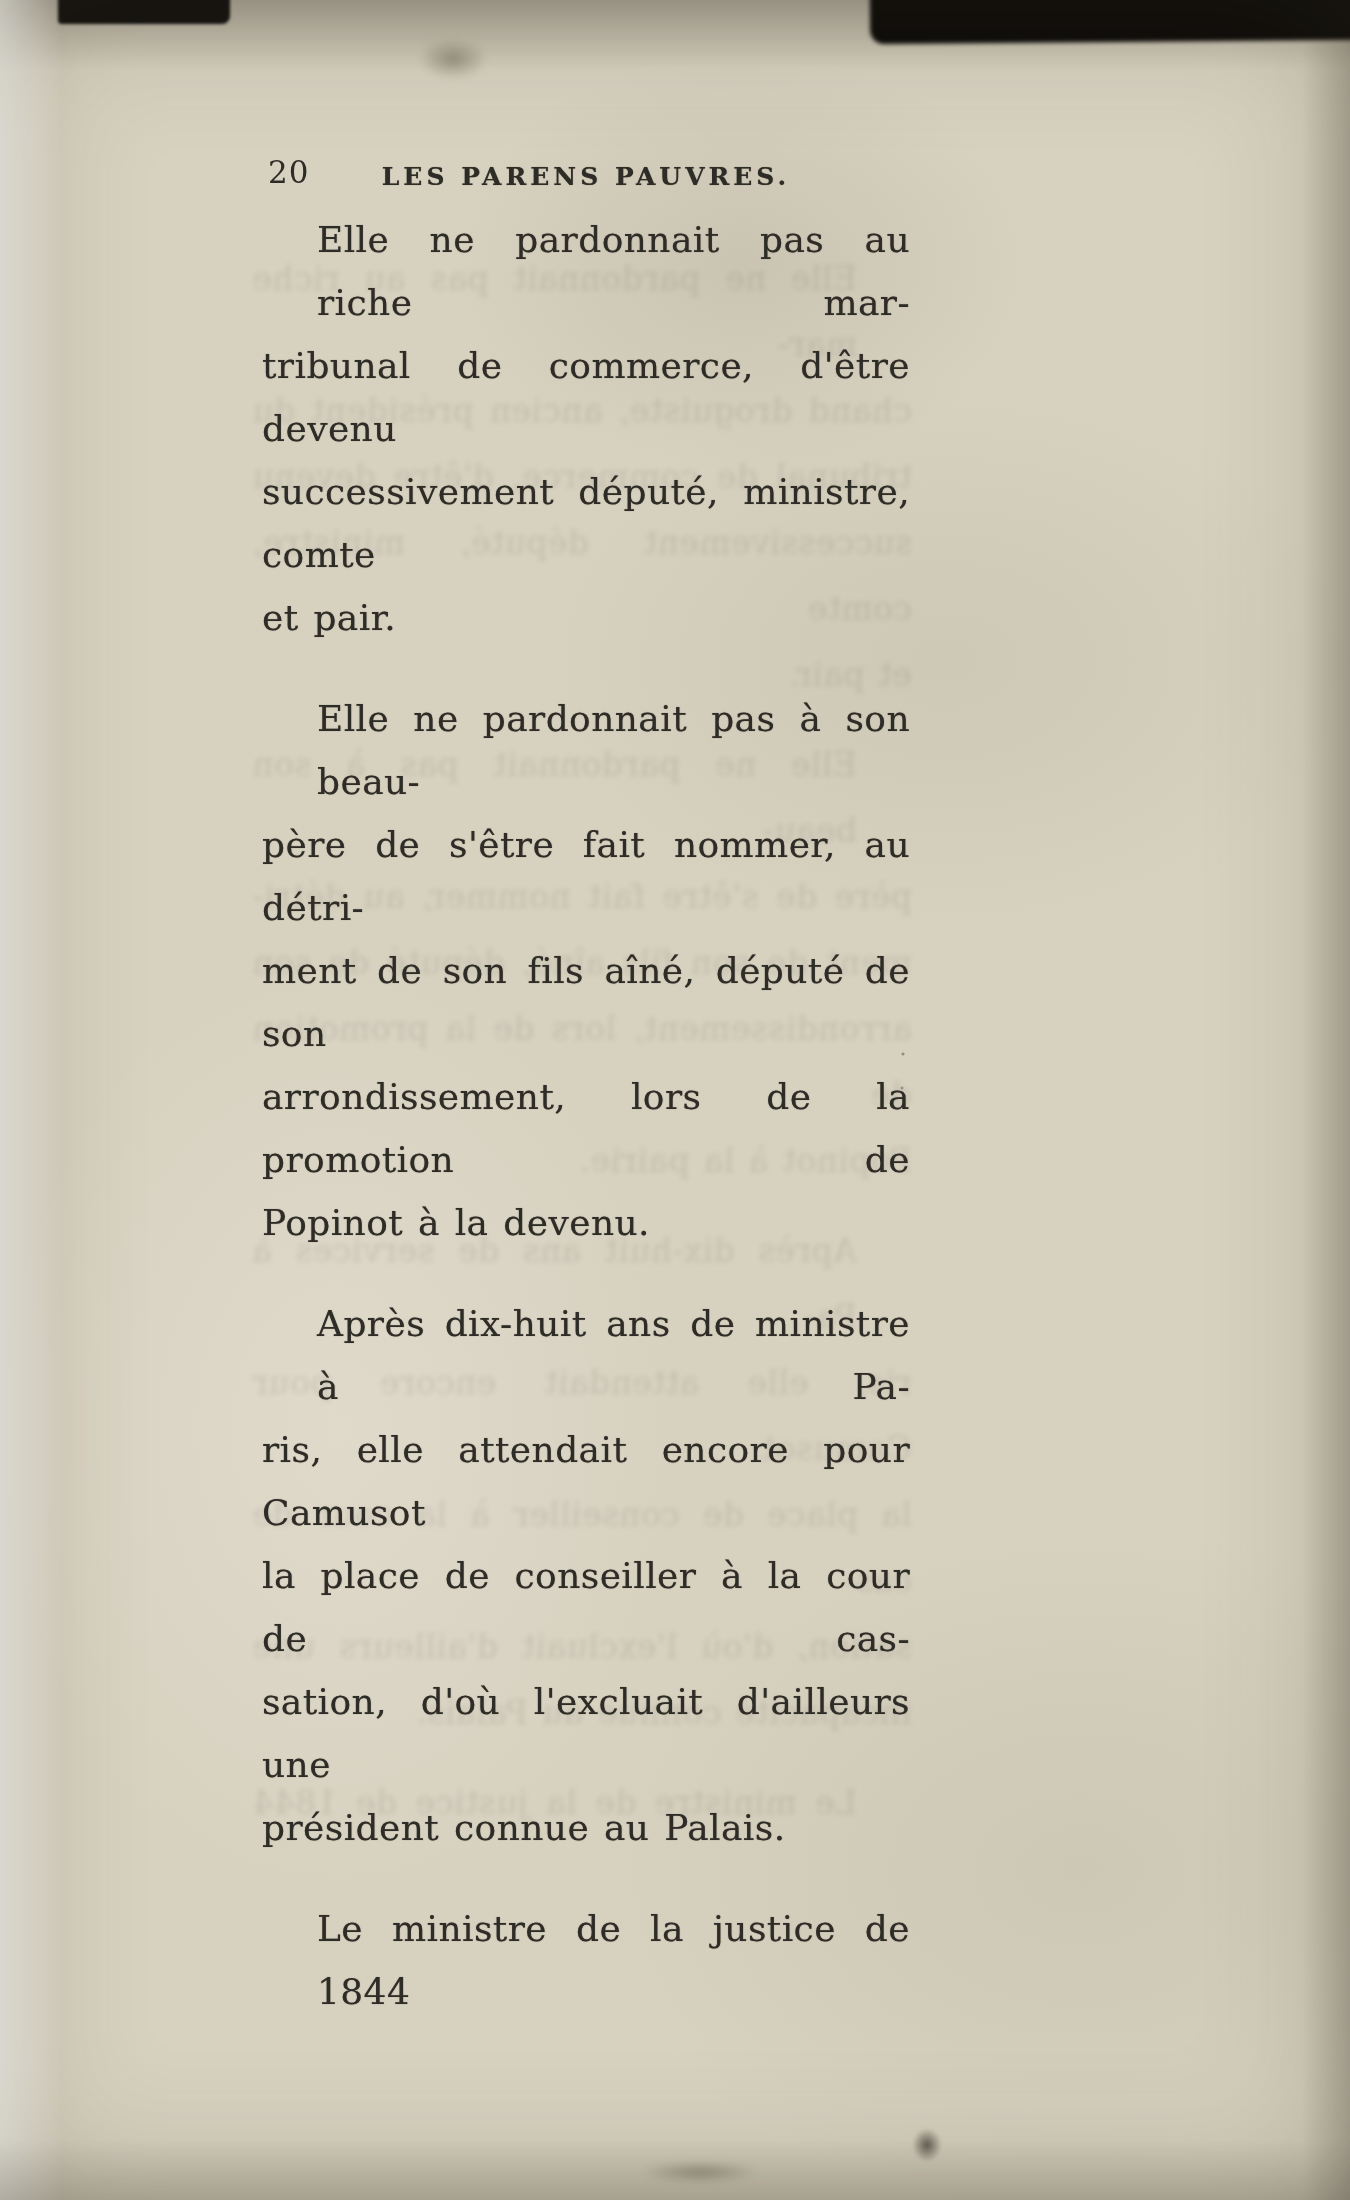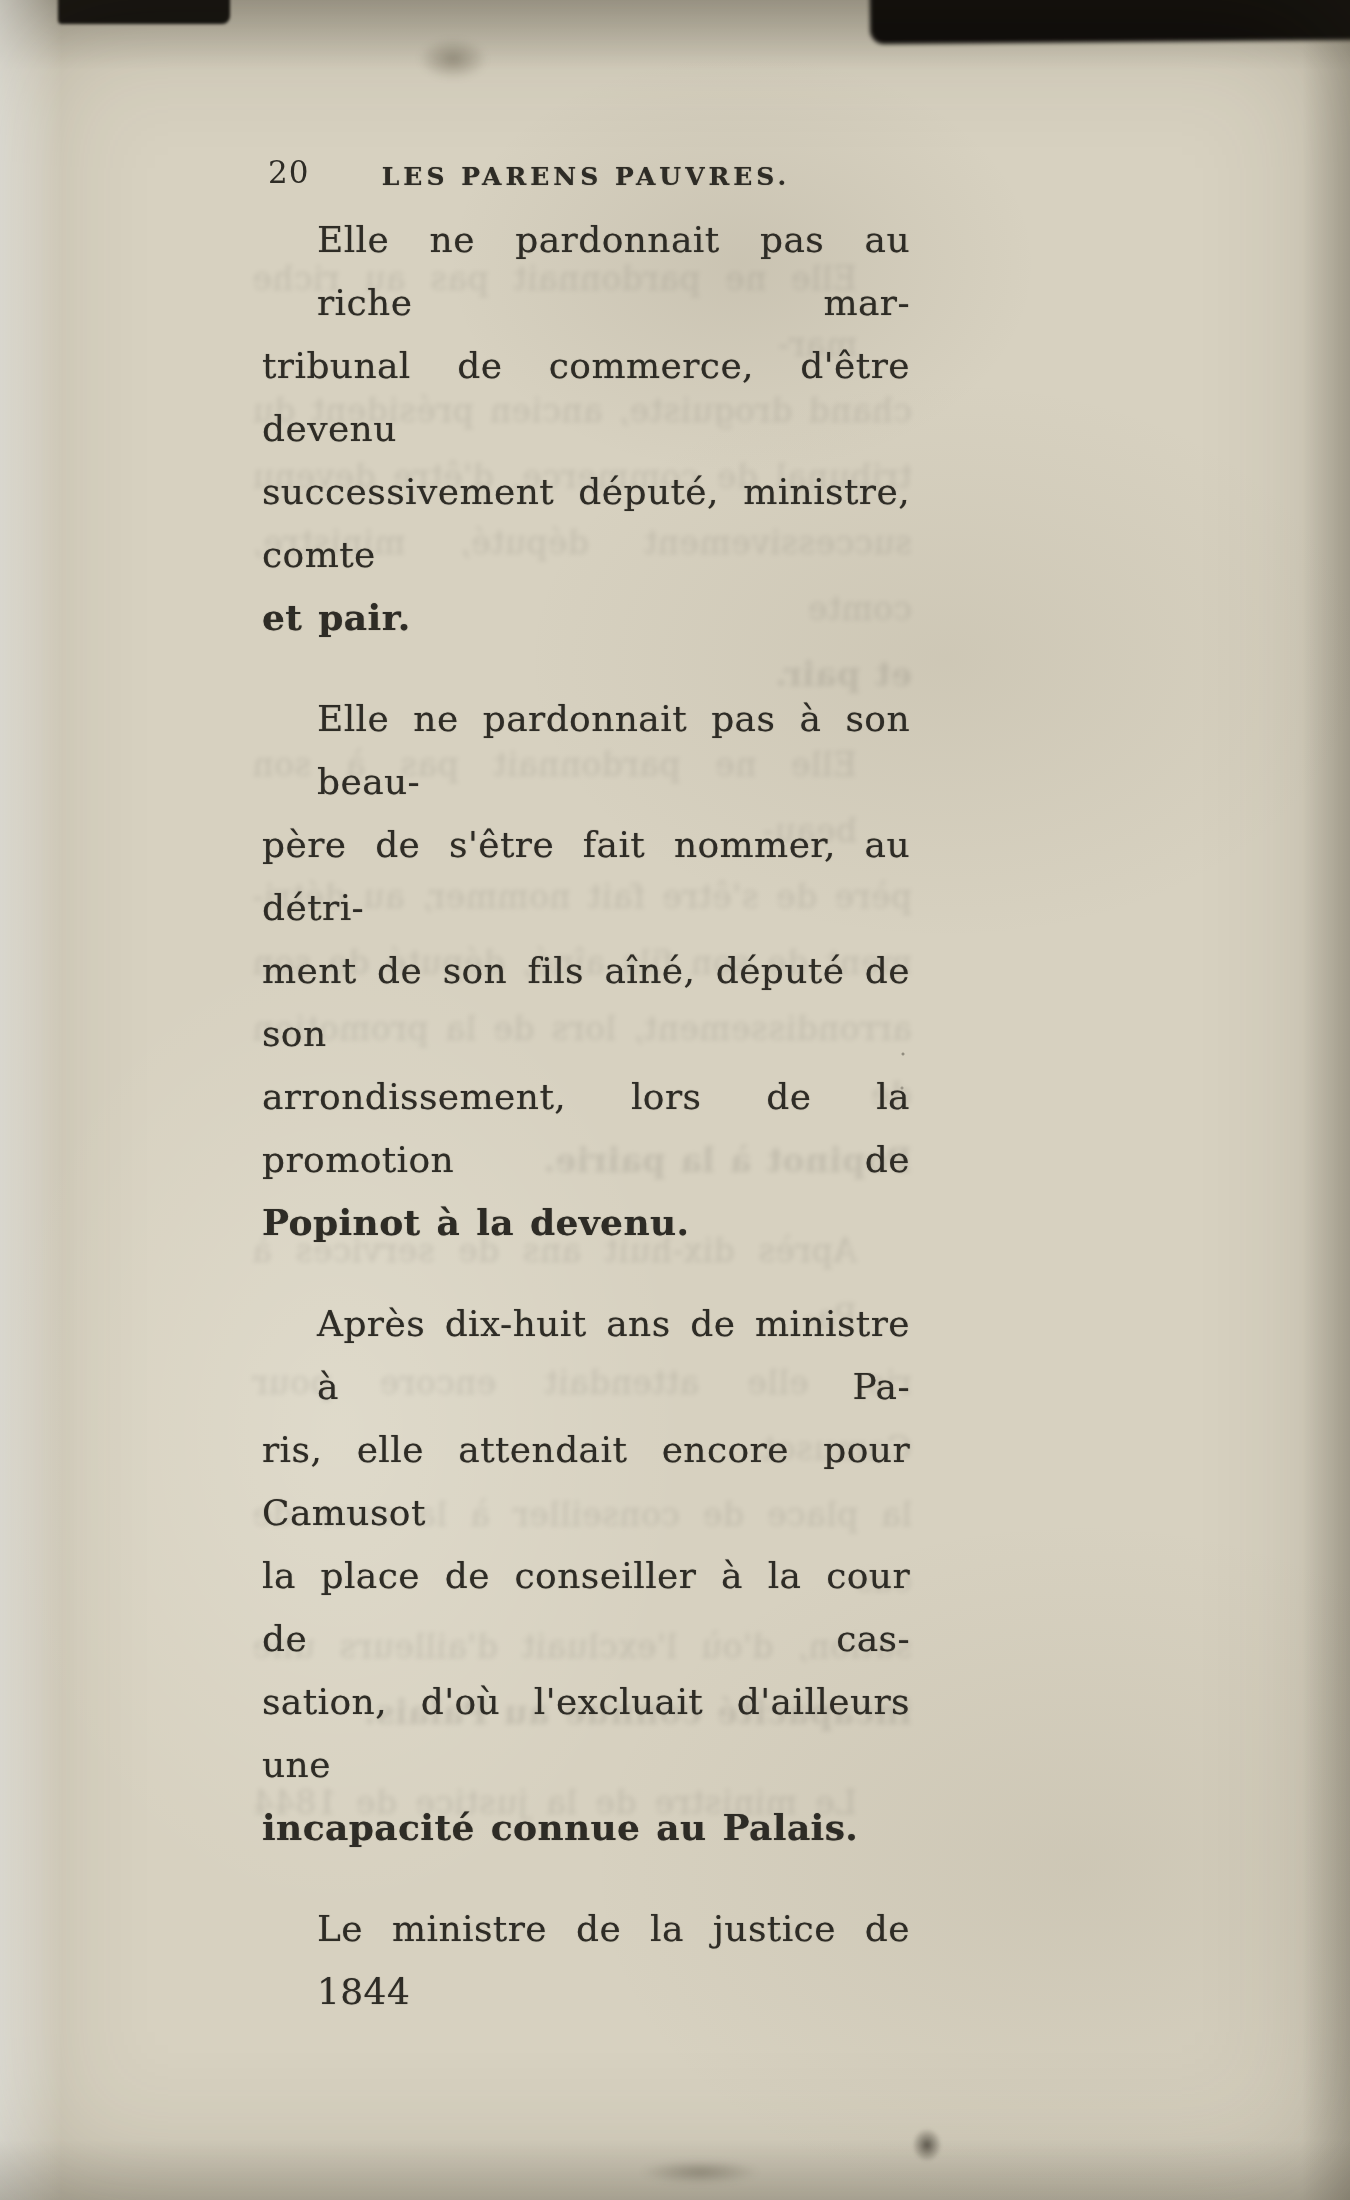--- a/index.html
+++ b/index.html
@@ -107,21 +107,21 @@
     word-spacing: 3px;
     text-shadow: 0 0 1px rgba(42,38,30,0.55);
   }
   .paragraph + .paragraph { margin-top: 38px; }
   .line {
     text-align: justify;
     text-align-last: justify;
     white-space: normal;
   }
   .line.indent { padding-left: 55px; }
-  .line.p-last { text-align-last: left; font-weight: bold; }
+  .line.p-last { text-align-last: left; }
 
   
   .ghost {
     position: absolute; left: 252px; top: 246px; width: 660px;
     color: #55524a;
     font-size: 33px;
     letter-spacing: 0.4px;
     word-spacing: 3px;
     transform: scaleX(-1);
     filter: blur(2.5px);
@@ -189,20 +189,20 @@
       <div class="line">père de s'être fait nommer, au détri-</div>
       <div class="line">ment de son fils aîné, député de son</div>
       <div class="line">arrondissement, lors de la promotion de</div>
       <div class="line p-last">Popinot à la devenu.</div>
     </div>
     <div class="paragraph">
       <div class="line indent">Après dix-huit ans de ministre à Pa-</div>
       <div class="line">ris, elle attendait encore pour Camusot</div>
       <div class="line">la place de conseiller à la cour de cas-</div>
       <div class="line">sation, d'où l'excluait d'ailleurs une</div>
-      <div class="line p-last">incapacité connue au Palais.</div>
+      <div class="line p-last">président connue au Palais.</div>
     </div>
     <div class="paragraph">
       <div class="line indent">Le ministre de la justice de 1844</div>
     </div>
   </div>
 
 <div class="vignette"></div>
 
 </body></html>

